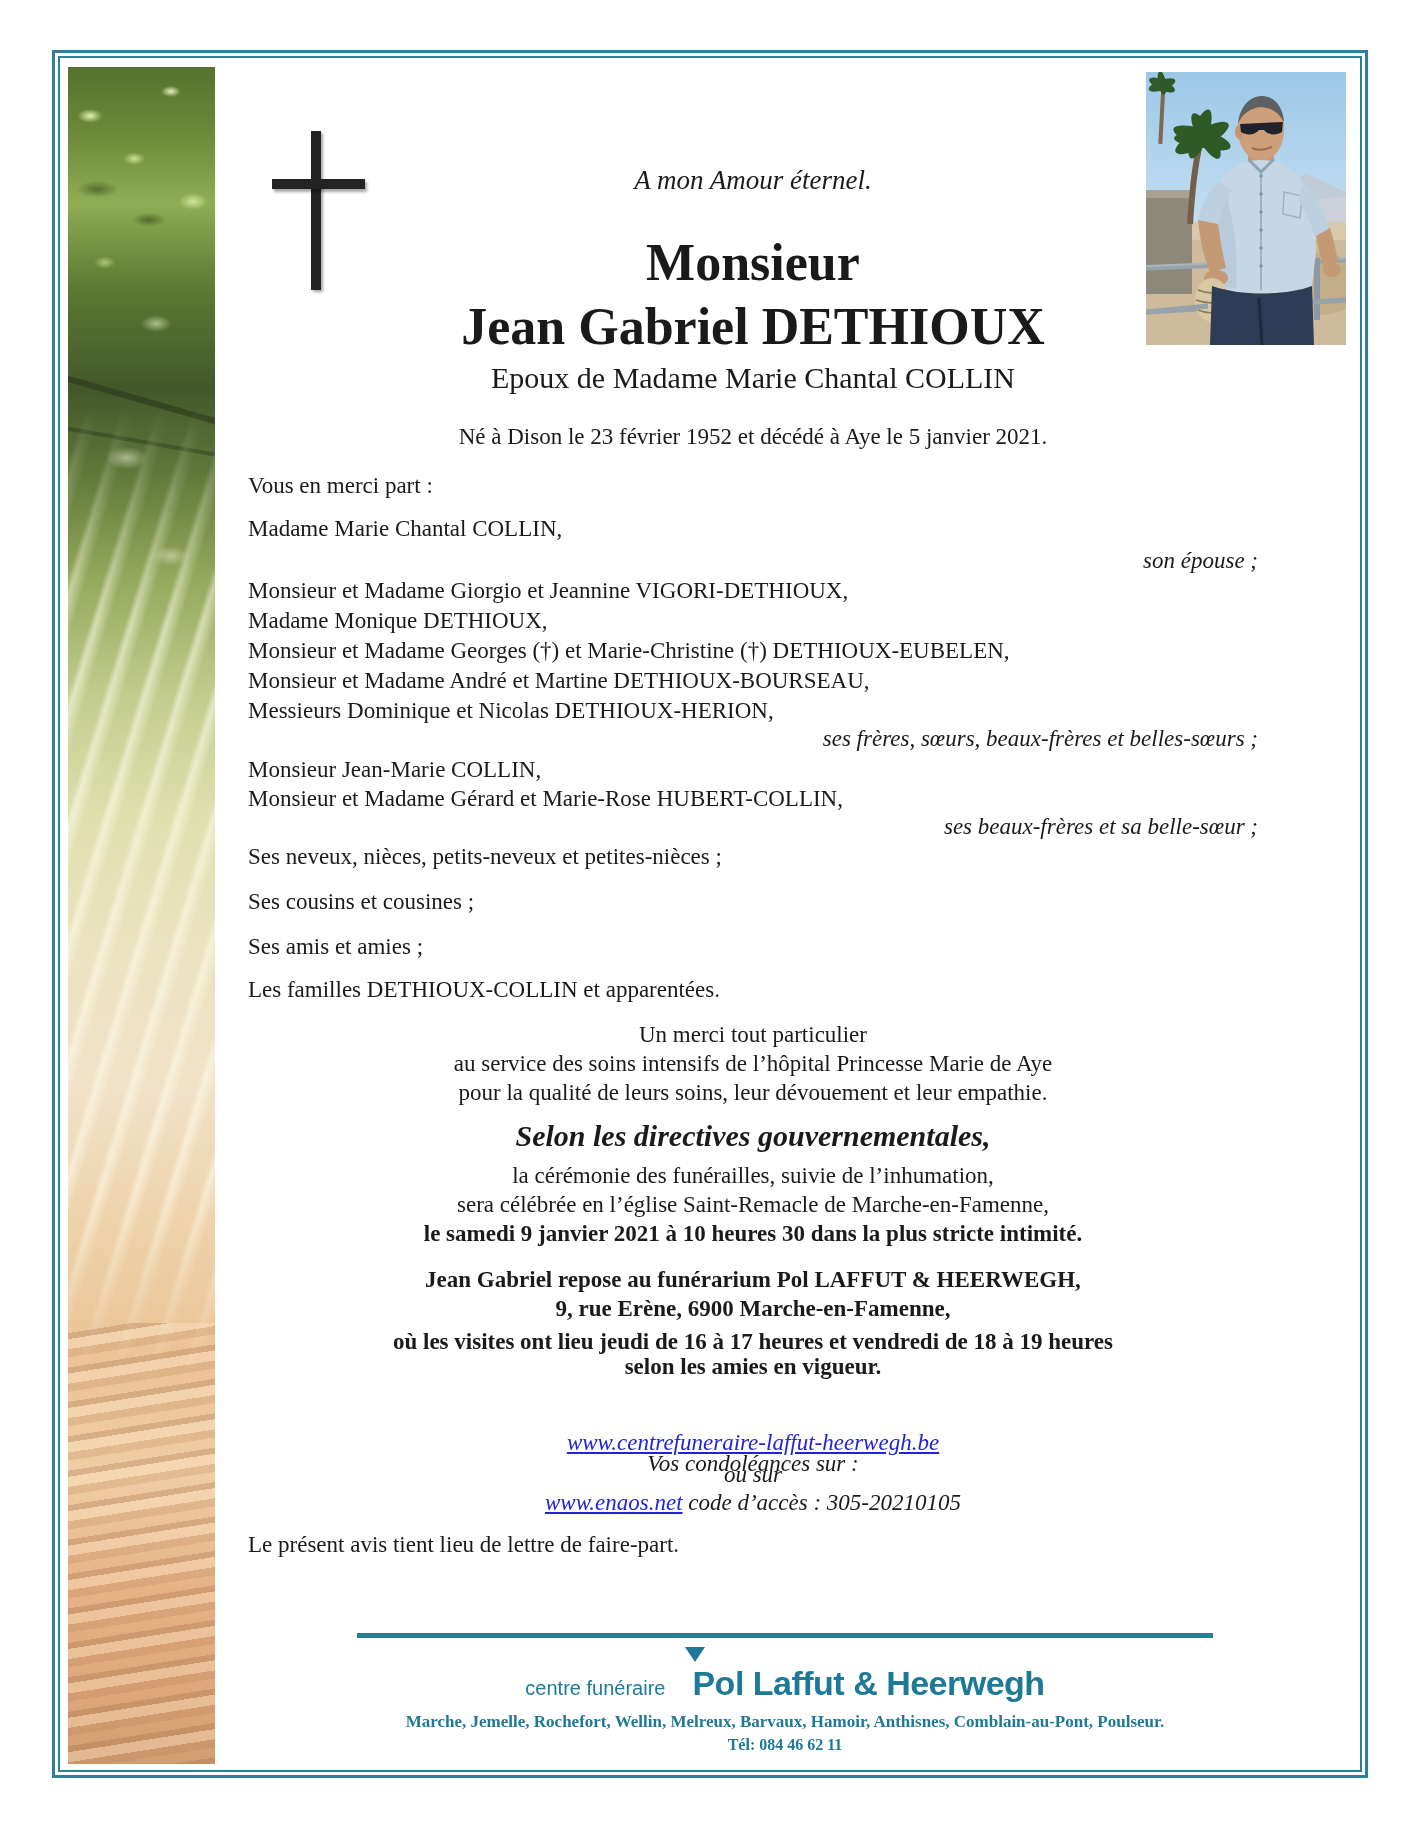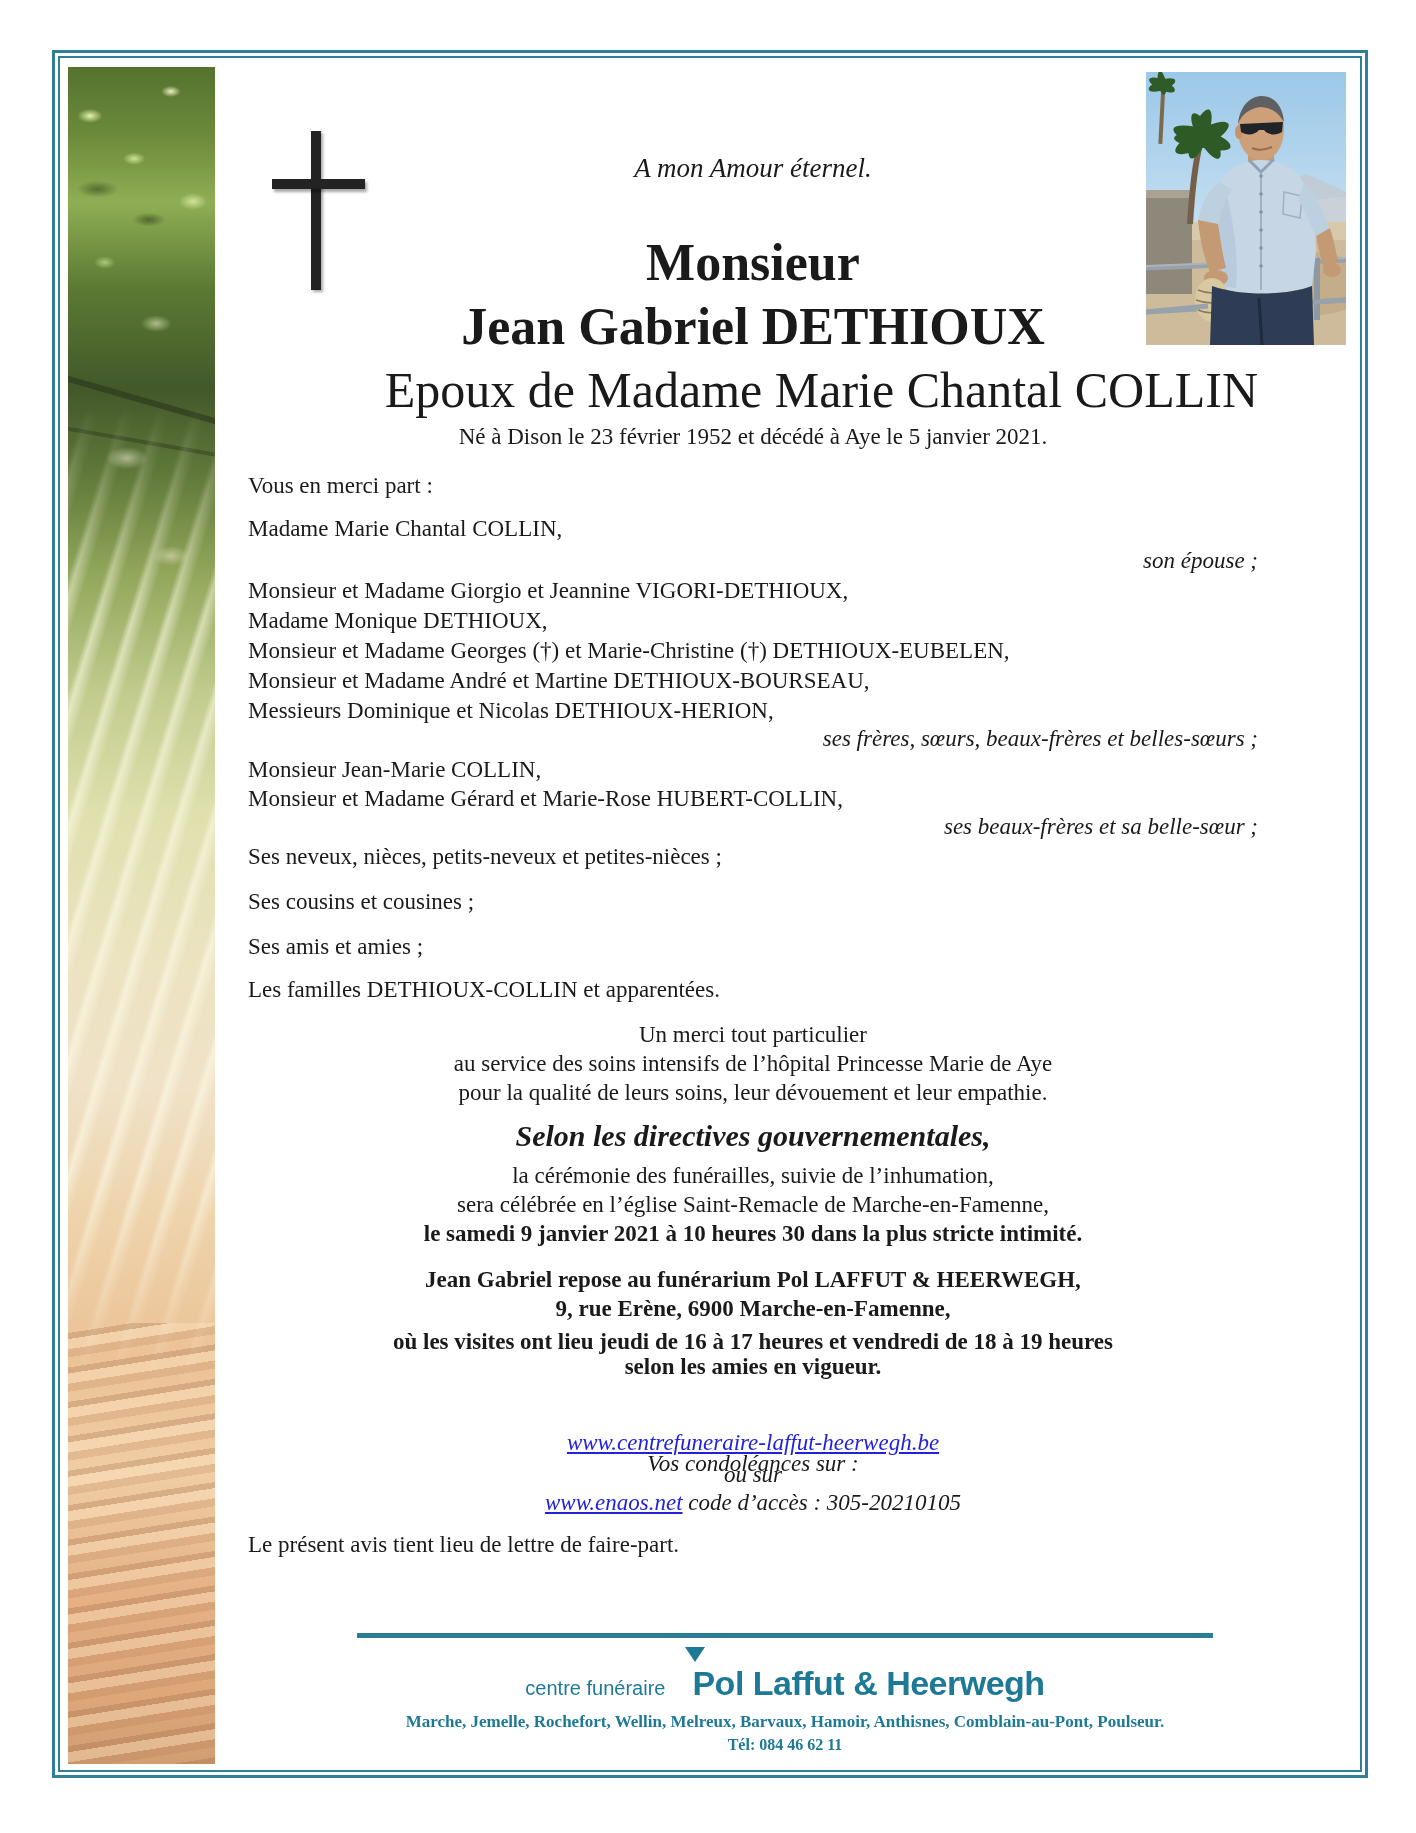--- a/index.html
+++ b/index.html
@@ -45,24 +45,24 @@
   
   .photo{position:absolute;left:1146px;top:72px;width:200px;height:273px;overflow:hidden;}
   .photo svg{display:block;}
 
   
   .ln{position:absolute;left:248px;width:1010px;font-size:23px;line-height:1.2;}
   .c{text-align:center;}
   .r{text-align:right;font-style:italic;}
   .i{font-style:italic;}
   .b{font-weight:bold;}
-  .quote{top:152px;font-size:27px;}
+  .quote{top:164px;font-size:27px;}
   .t1{top:232px;font-size:52px;font-weight:bold;}
   .t2{top:296px;font-size:52px;font-weight:bold;}
-  .t3{top:360px;font-size:50px;text-align:right;}
+  .t3{top:360px;font-size:30px;}
   .born{top:423px;font-size:23px;}
   .link{color:#2222dd;text-decoration:underline;cursor:pointer;}
   .head2{top:1118px;font-size:30px;font-weight:bold;font-style:italic;}
 
   
   .fdivider{position:absolute;left:357px;top:1633px;width:856px;height:5px;background:#2b7d95;}
   .brandrow{position:absolute;left:357px;top:1664px;width:856px;text-align:center;color:#1e7996;font-family:"Liberation Sans","DejaVu Sans",sans-serif;white-space:nowrap;}
   .brand-small{font-size:20px;margin-right:27px;}
   .brand-big-wrap{position:relative;display:inline-block;}
   .brand-large{font-size:34px;font-weight:bold;letter-spacing:-.5px;}

